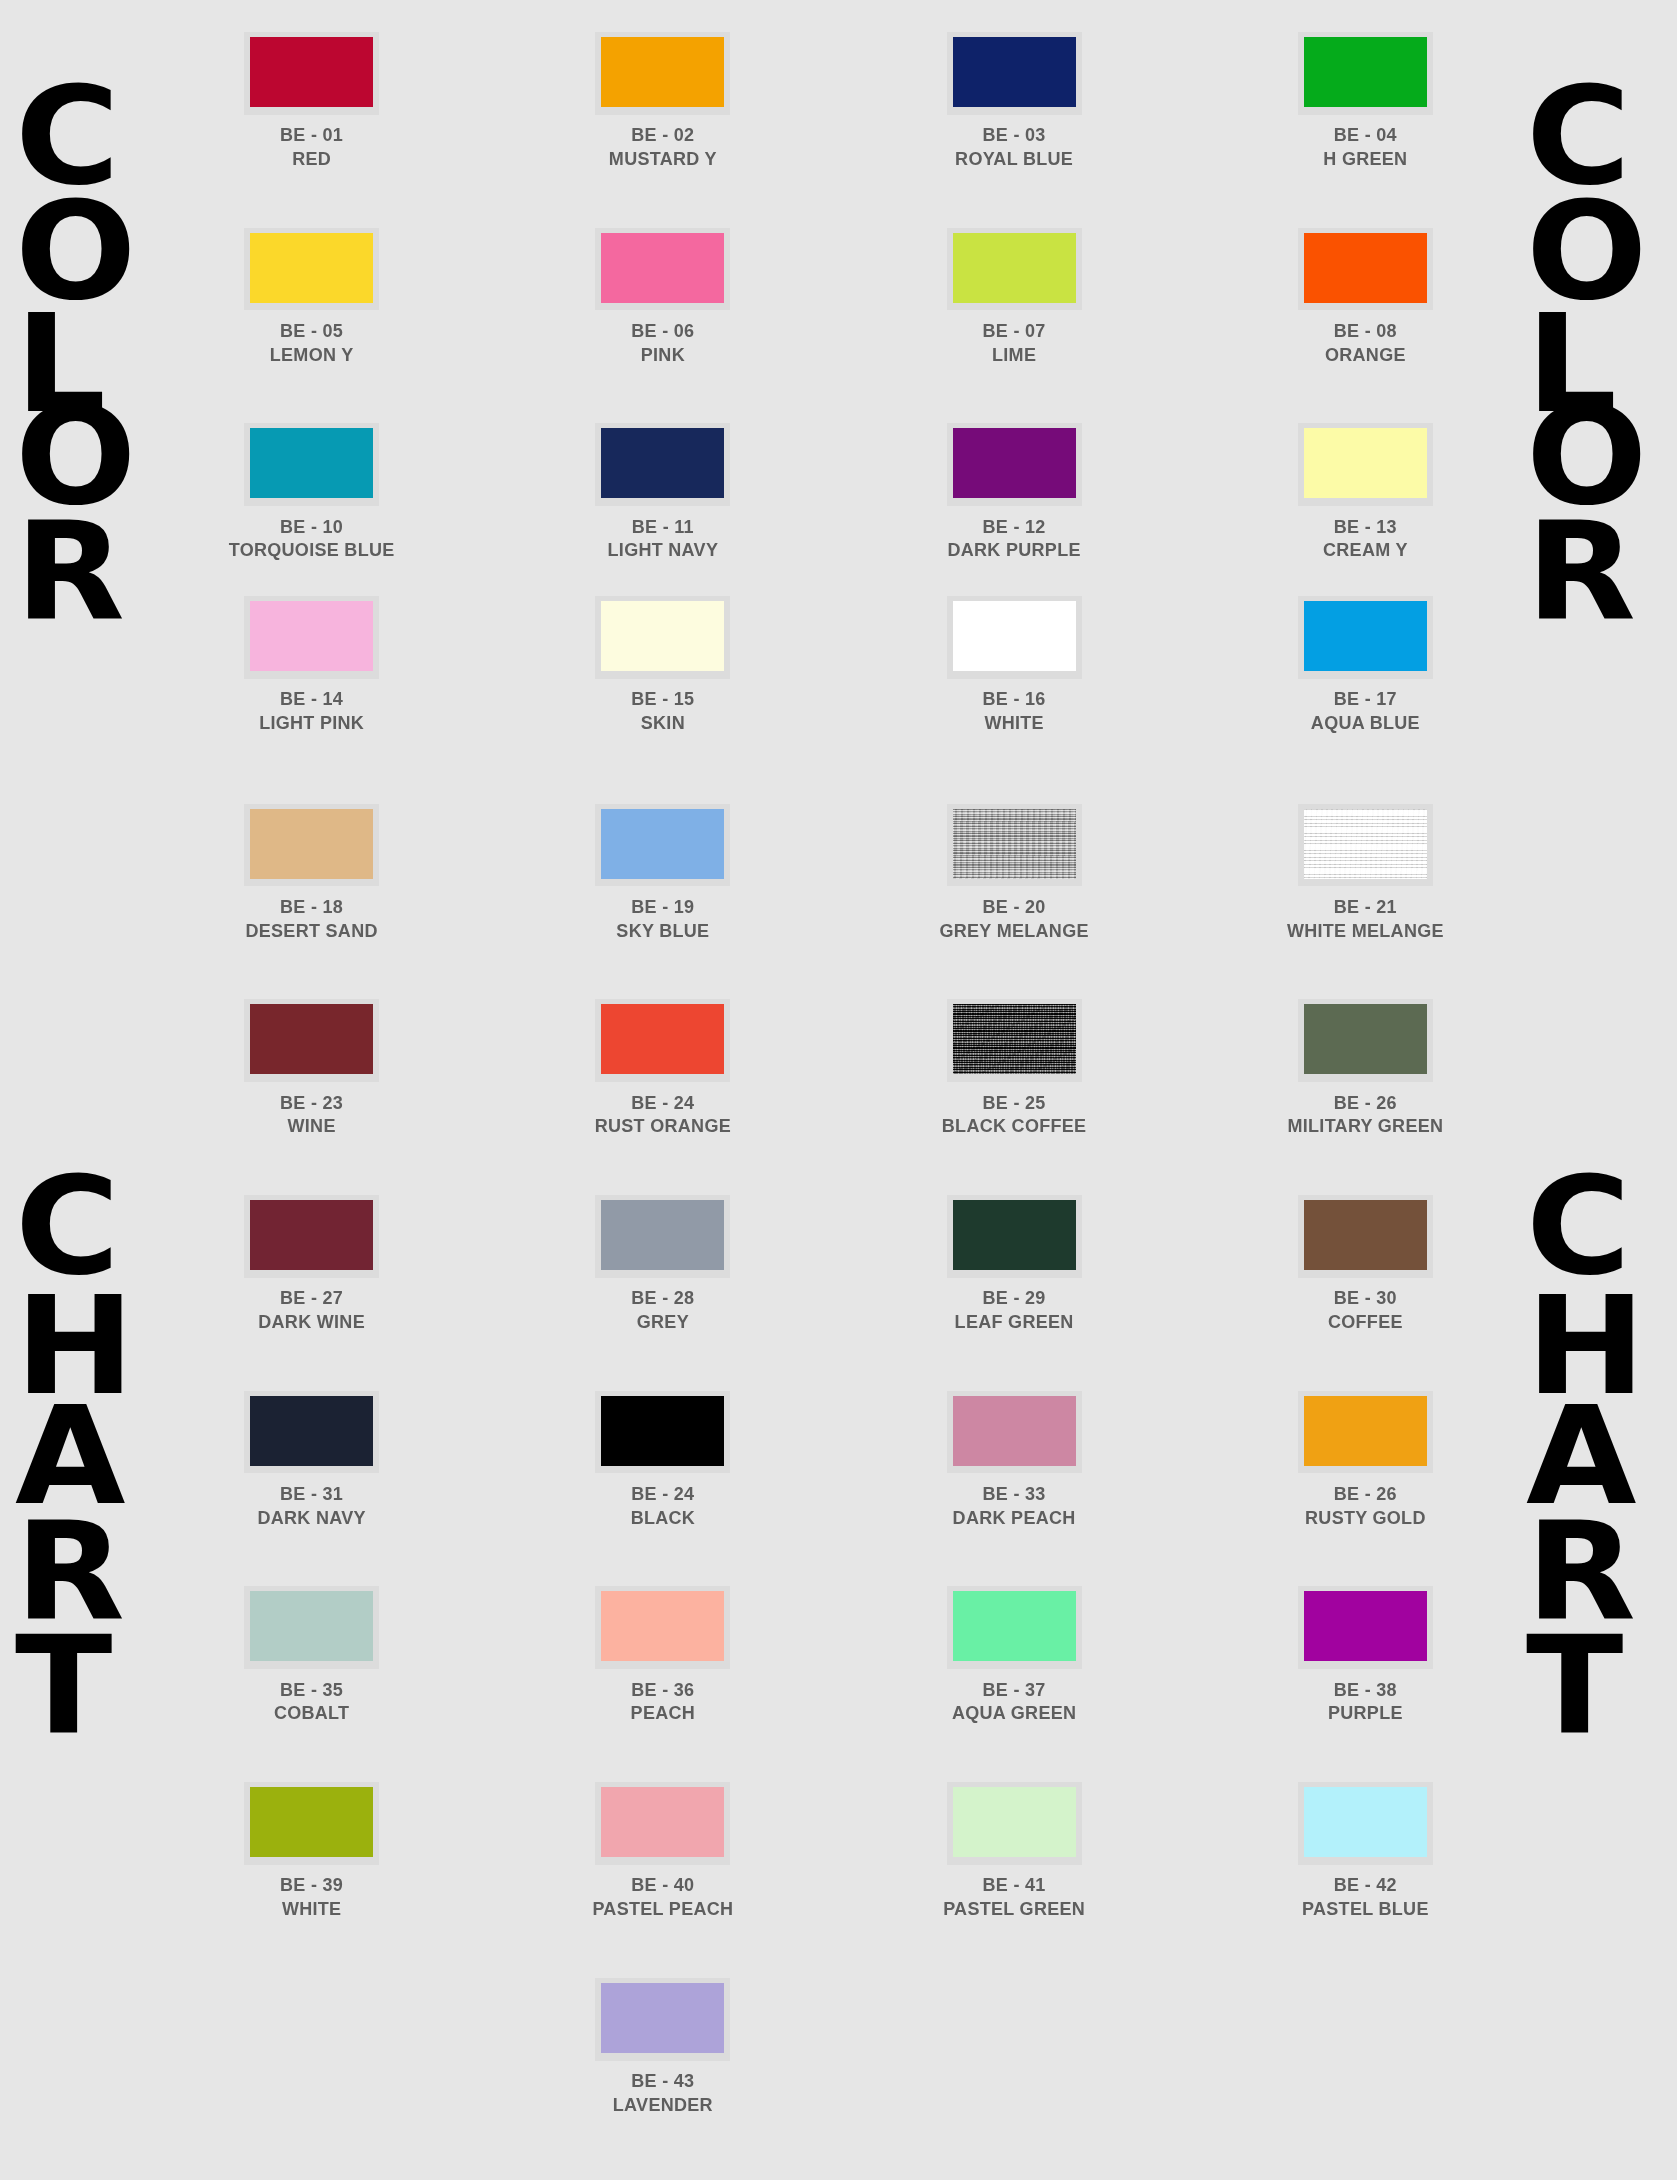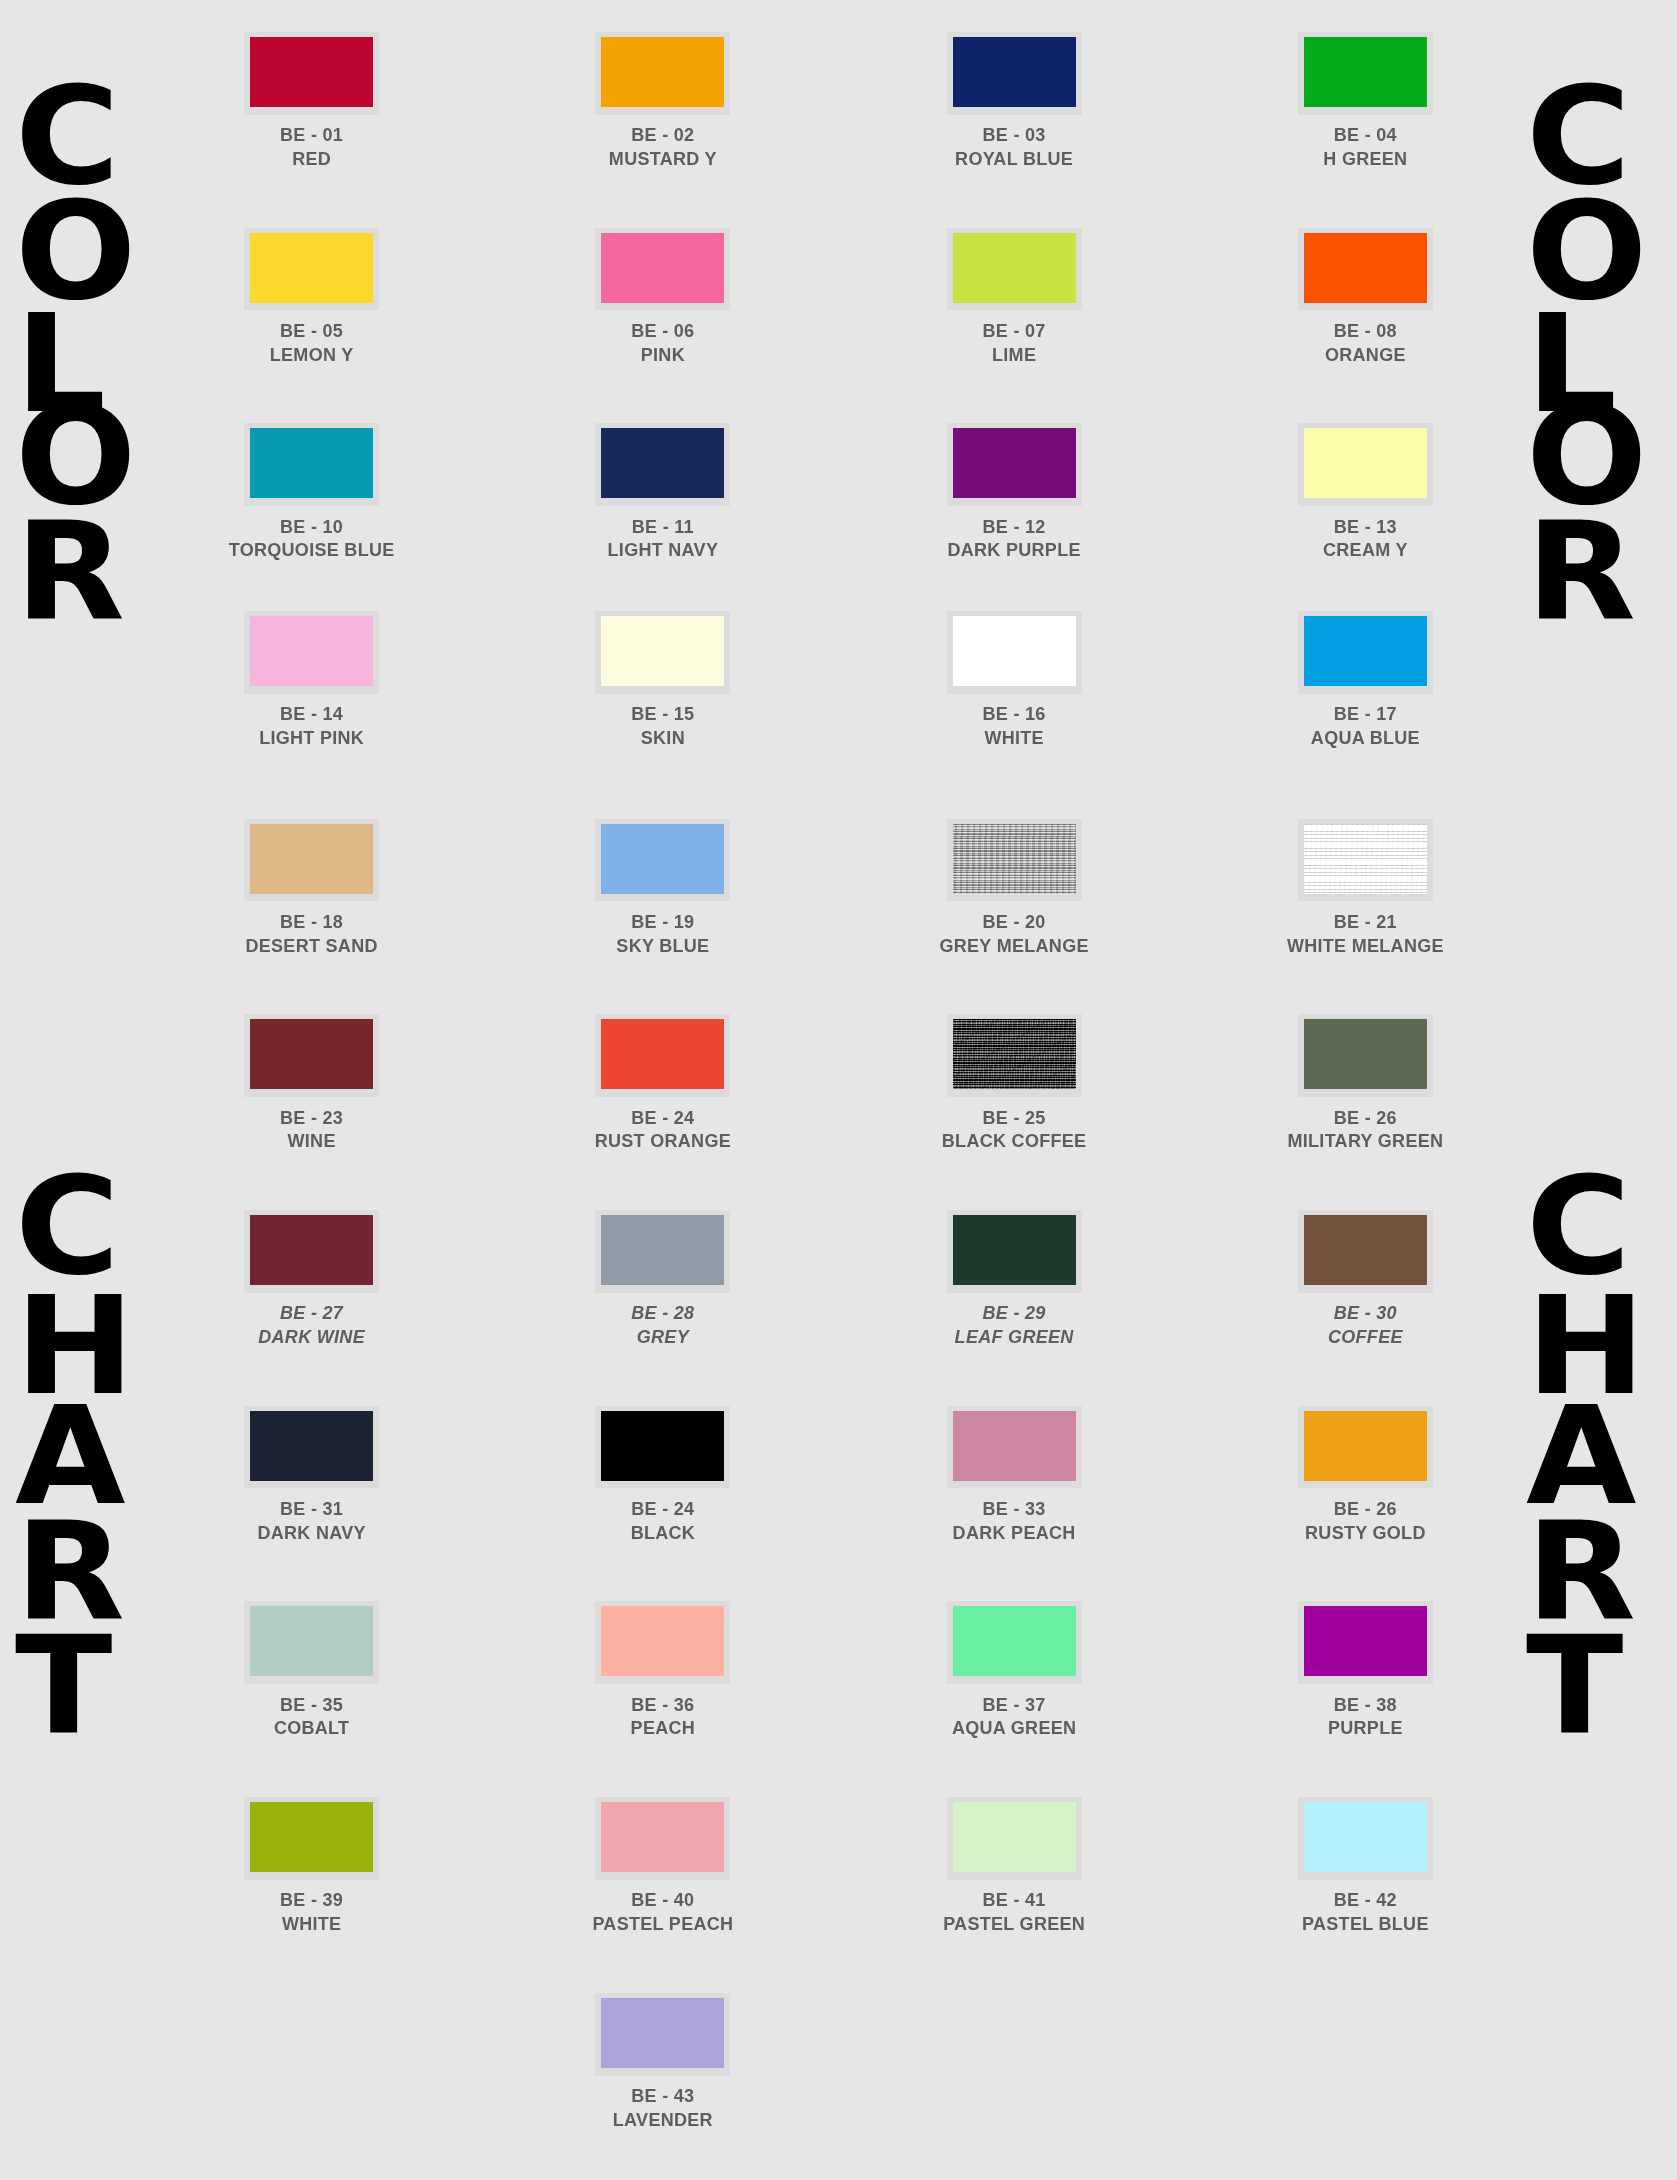--- a/index.html
+++ b/index.html
@@ -236,21 +236,21 @@
         <div class="cell">
           <div class="swatch-frame">
             <div class="swatch" style="background-color: rgb(250, 82, 0);"></div>
           </div>
           <div class="caption">
             <span class="code">BE - 08</span>
             <span class="name">ORANGE</span>
           </div>
         </div>
       </div>
-      <div class="row" style="margin-bottom: 48px;">
+      <div class="row" style="margin-bottom: 33px;">
         <div class="cell">
           <div class="swatch-frame">
             <div class="swatch" style="background-color: rgb(6, 154, 179);"></div>
           </div>
           <div class="caption">
             <span class="code">BE - 10</span>
             <span class="name">TORQUOISE BLUE</span>
           </div>
         </div>
         <div class="cell">
@@ -388,21 +388,21 @@
         <div class="cell">
           <div class="swatch-frame">
             <div class="swatch" style="background-color: rgb(92, 106, 82);"></div>
           </div>
           <div class="caption">
             <span class="code">BE - 26</span>
             <span class="name">MILITARY GREEN</span>
           </div>
         </div>
       </div>
-      <div class="row" style="margin-bottom: 56px; font-style: italic;">
+      <div class="row" style="margin-bottom: 56px;">
         <div class="cell">
           <div class="swatch-frame">
             <div class="swatch" style="background-color: rgb(114, 36, 51);"></div>
           </div>
           <div class="caption">
             <span class="code">BE - 27</span>
             <span class="name">DARK WINE</span>
           </div>
         </div>
         <div class="cell">

